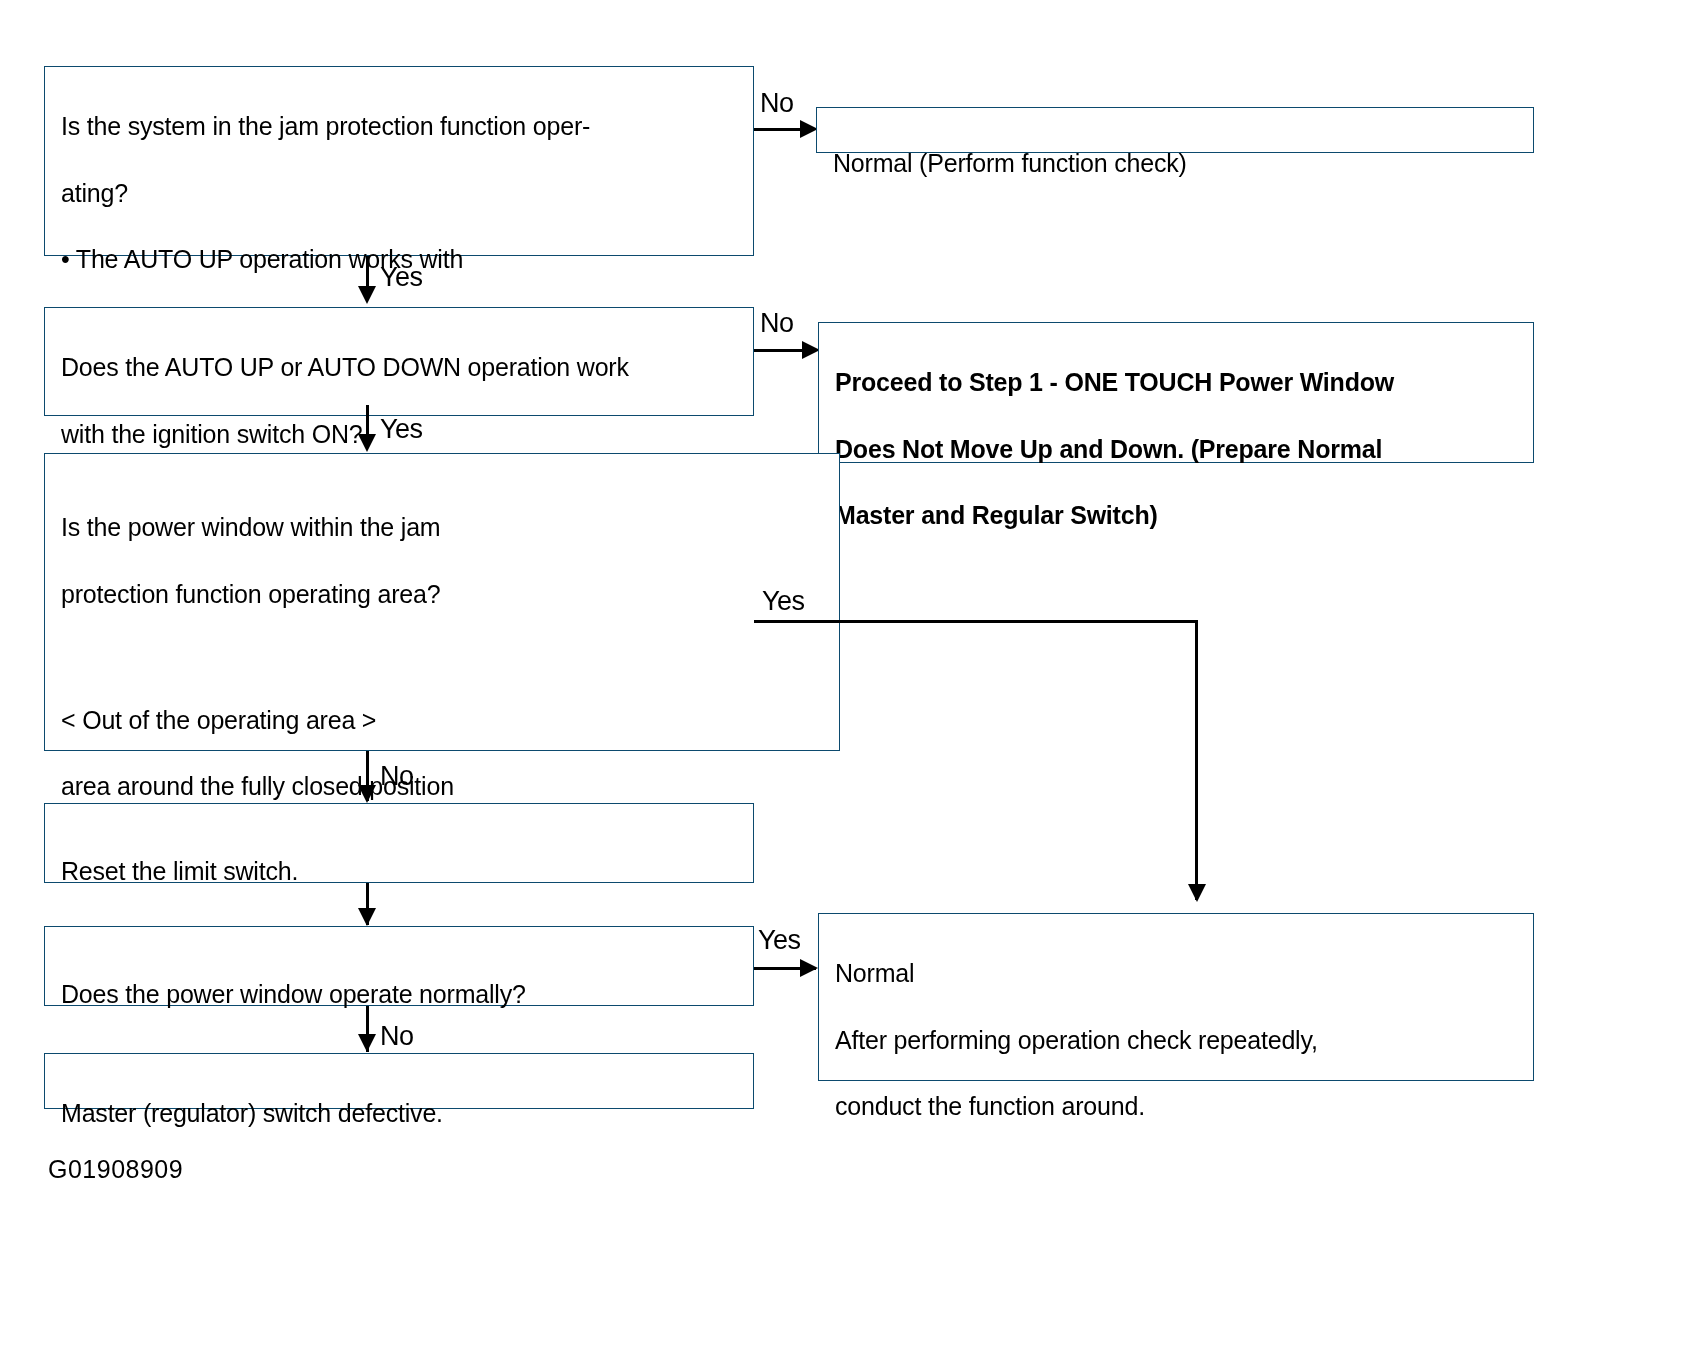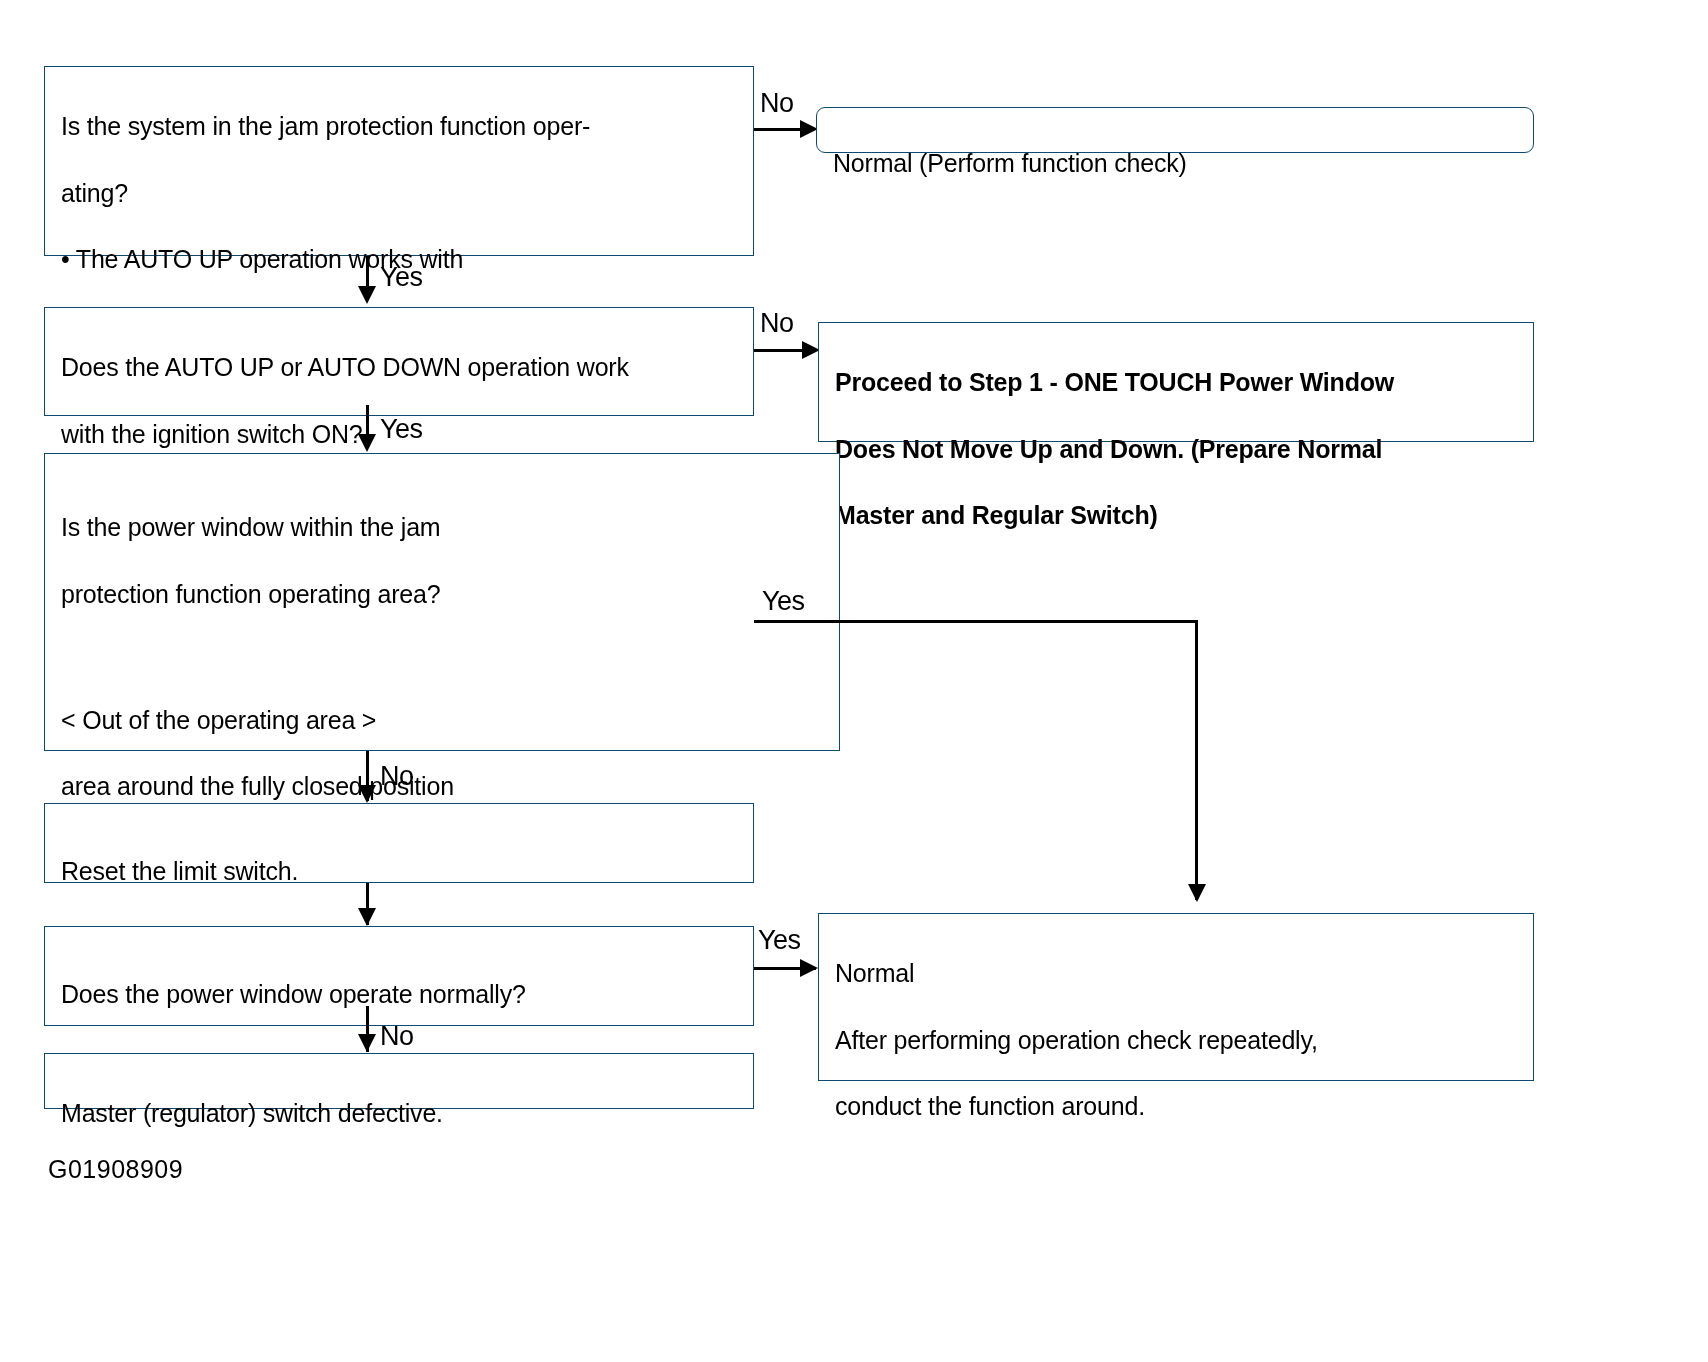--- a/index.html
+++ b/index.html
@@ -89,38 +89,38 @@
     <span class="ln">Is the system in the jam protection function oper-</span>
     <span class="ln">ating?</span>
     <span class="ln">• The AUTO UP operation works with</span>
     <span class="ln indent">  the ignition switch ON (One–touch operation).</span>
   </div>
 
   <div class="hline" style="left:754px; top:128px; width:60px;"></div>
   <div class="arrow-right" style="left:800px; top:120px;"></div>
   <div class="edge-label" style="left:760px; top:90px;">No</div>
 
-  <div class="box" style="left:816px; top:107px; width:718px; height:46px; padding-top:6px;border-radius:9px;">
+  <div class="box" style="left:816px; top:107px; width:718px; height:46px; padding-top:6px;">
     <span class="ln">Normal (Perform function check)</span>
   </div>
 
   <div class="vline" style="left:366px; top:256px; width:3px; height:40px;"></div>
   <div class="arrow-down" style="left:358px; top:286px;"></div>
   <div class="edge-label" style="left:380px; top:264px;">Yes</div>
 
   <div class="box" style="left:44px; top:307px; width:710px; height:109px;">
     <span class="ln">Does the AUTO UP or AUTO DOWN operation work</span>
     <span class="ln">with the ignition switch ON?</span>
   </div>
 
   <div class="hline" style="left:754px; top:349px; width:62px;"></div>
   <div class="arrow-right" style="left:802px; top:341px;"></div>
   <div class="edge-label" style="left:760px; top:310px;">No</div>
 
-  <div class="box bold" style="left:818px; top:322px; width:716px; height:120px; padding-top:10px;">
+  <div class="box bold" style="left:818px; top:322px; width:716px; height:141px; padding-top:10px;">
     <span class="ln">Proceed to Step 1 - ONE TOUCH Power Window</span>
     <span class="ln">Does Not Move Up and Down.  (Prepare Normal</span>
     <span class="ln">Master and Regular Switch)</span>
   </div>
 
   <div class="vline" style="left:366px; top:405px; width:3px; height:38px;"></div>
   <div class="arrow-down" style="left:358px; top:434px;"></div>
   <div class="edge-label" style="left:380px; top:416px;">Yes</div>
 
   <div class="box" style="left:44px; top:453px; width:796px; height:298px; padding-top:24px;">
@@ -140,21 +140,21 @@
   <div class="arrow-down" style="left:358px; top:785px;"></div>
   <div class="edge-label" style="left:380px; top:763px;">No</div>
 
   <div class="box" style="left:44px; top:803px; width:710px; height:80px; padding-top:18px;">
     <span class="ln">Reset the limit switch.</span>
   </div>
 
   <div class="vline" style="left:366px; top:883px; width:3px; height:42px;"></div>
   <div class="arrow-down" style="left:358px; top:908px;"></div>
 
-  <div class="box" style="left:44px; top:926px; width:710px; height:100px; padding-top:18px;">
+  <div class="box" style="left:44px; top:926px; width:710px; height:80px; padding-top:18px;">
     <span class="ln">Does the power window operate normally?</span>
   </div>
 
   <div class="hline" style="left:754px; top:967px; width:62px;"></div>
   <div class="arrow-right" style="left:800px; top:959px;"></div>
   <div class="edge-label" style="left:758px; top:927px;">Yes</div>
 
   <div class="box" style="left:818px; top:913px; width:716px; height:168px; padding-top:10px;">
     <span class="ln">Normal</span>
     <span class="ln">After performing operation check repeatedly,</span>

